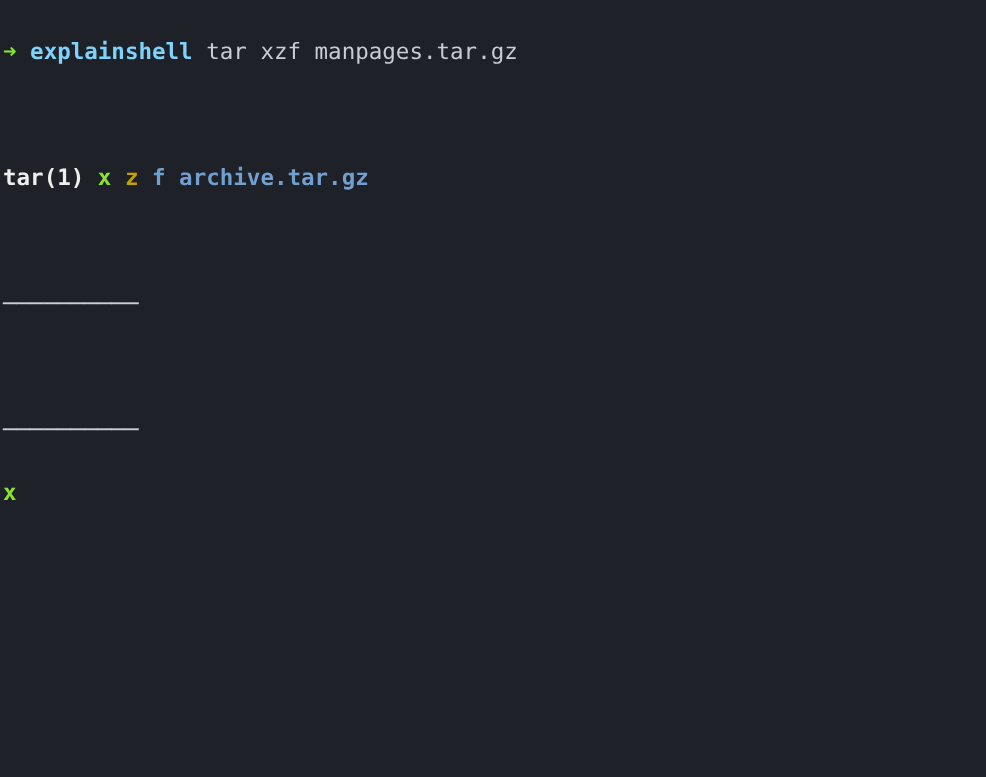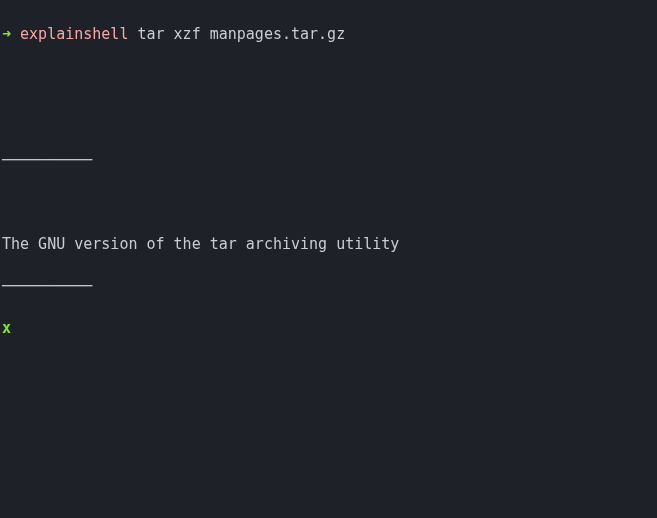--- a/index.html
+++ b/index.html
@@ -12,41 +12,41 @@
     line-height: 21px;
     width: 657px;
     height: 518px;
     overflow: hidden;
   }
   .term {
     padding: 3px 2px;
     white-space: pre;
   }
   .arrow { color: #8ae234; font-weight: bold; }
-  .prompt-cmd { color: #fca5a5; font-weight: normal; }
+  .prompt-cmd { color: #7dd3fc; font-weight: bold; }
   .white { color: #c8ccd4; }
   .bwhite { color: #eeeeee; font-weight: bold; }
   .green { color: #8ae234; font-weight: bold; }
   .yellow { color: #c4a000; font-weight: bold; }
   .blue { color: #729fcf; font-weight: bold; }
   .rule {
     color: #c8ccd4;
     letter-spacing: 0;
   }
 </style>
 </head>
 <body>
 
 <div class="term">
 <div><span class="arrow">➜</span> <span class="prompt-cmd">explainshell</span> <span class="white">tar xzf manpages.tar.gz</span></div>
 <div> </div>
+<div><span class="bwhite">tar(1)</span> <span class="green">x</span> <span class="yellow">z</span> <span class="blue">f archive.tar.gz</span></div>
 <div> </div>
 <div class="rule">──────────</div>
 <div> </div>
-<div class="white">The GNU version of the tar archiving utility</div>
 <div class="rule">──────────</div>
 <div><span class="green">x</span></div>
 <div> </div>
 
 
 
 
 
 
 

